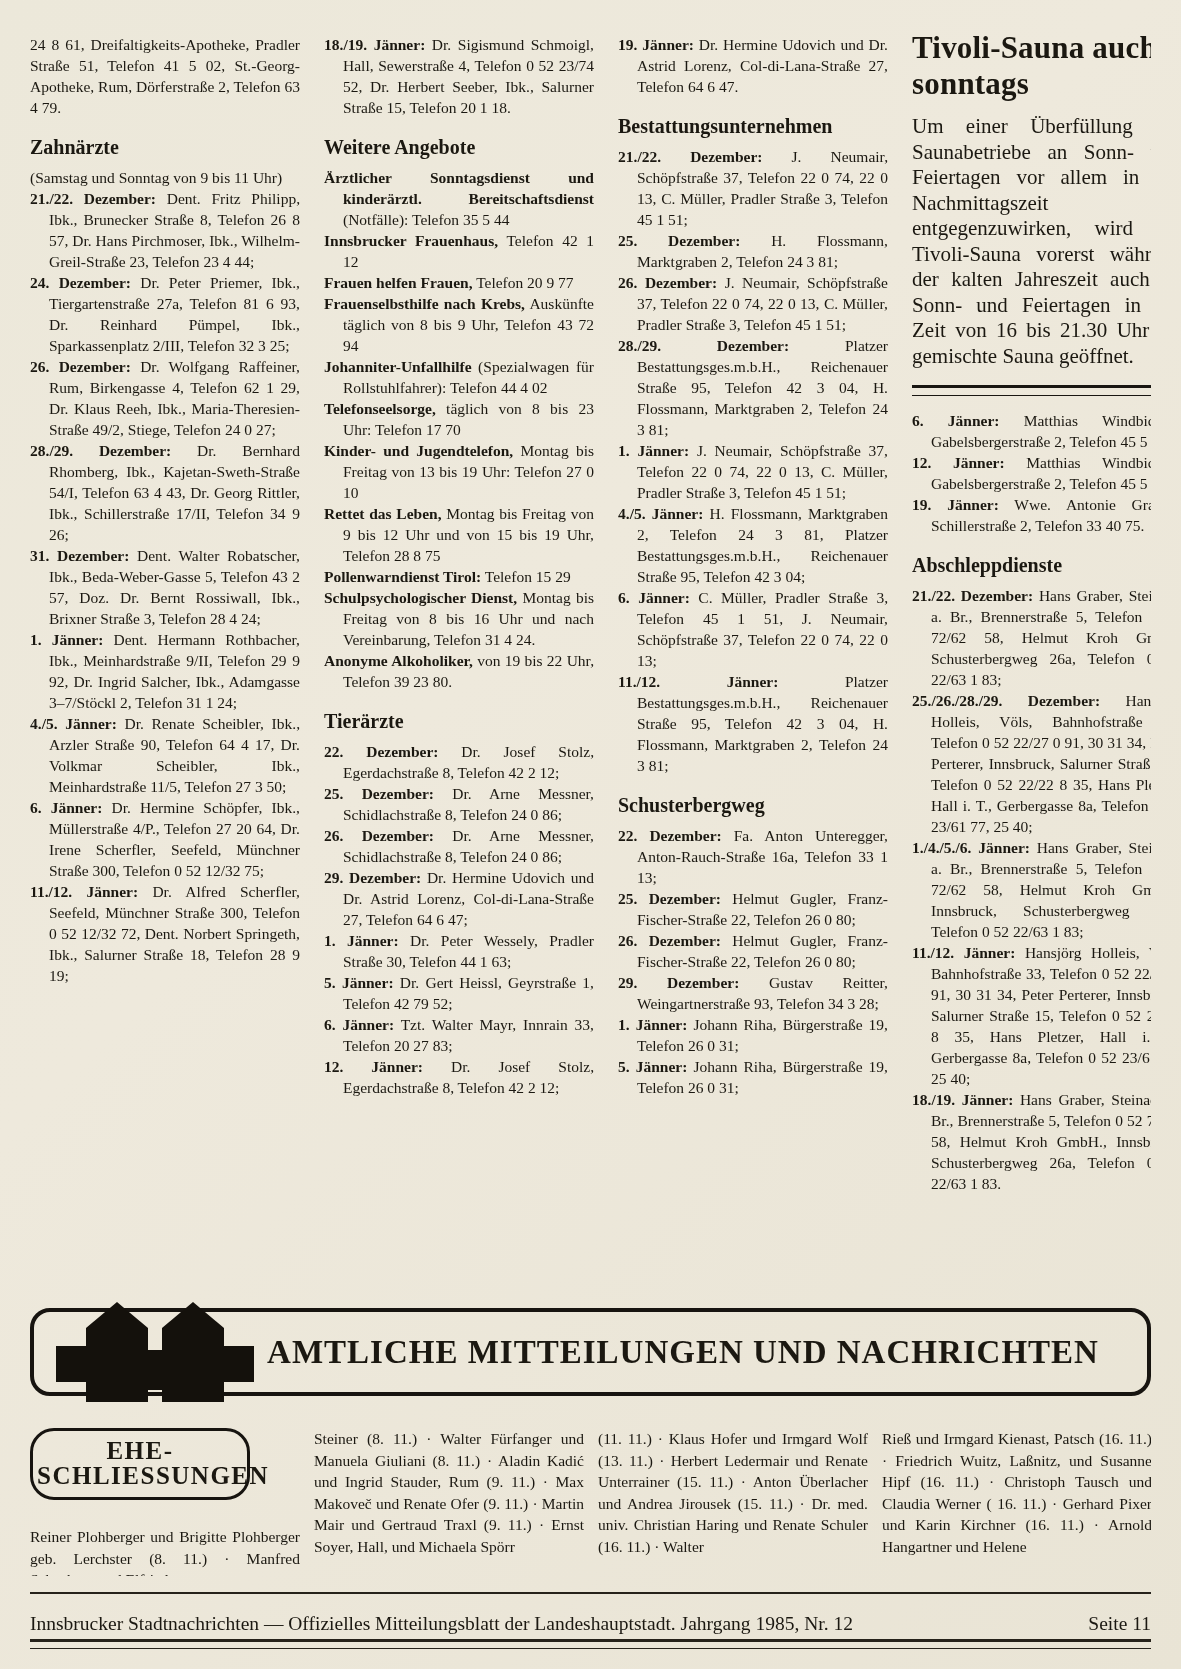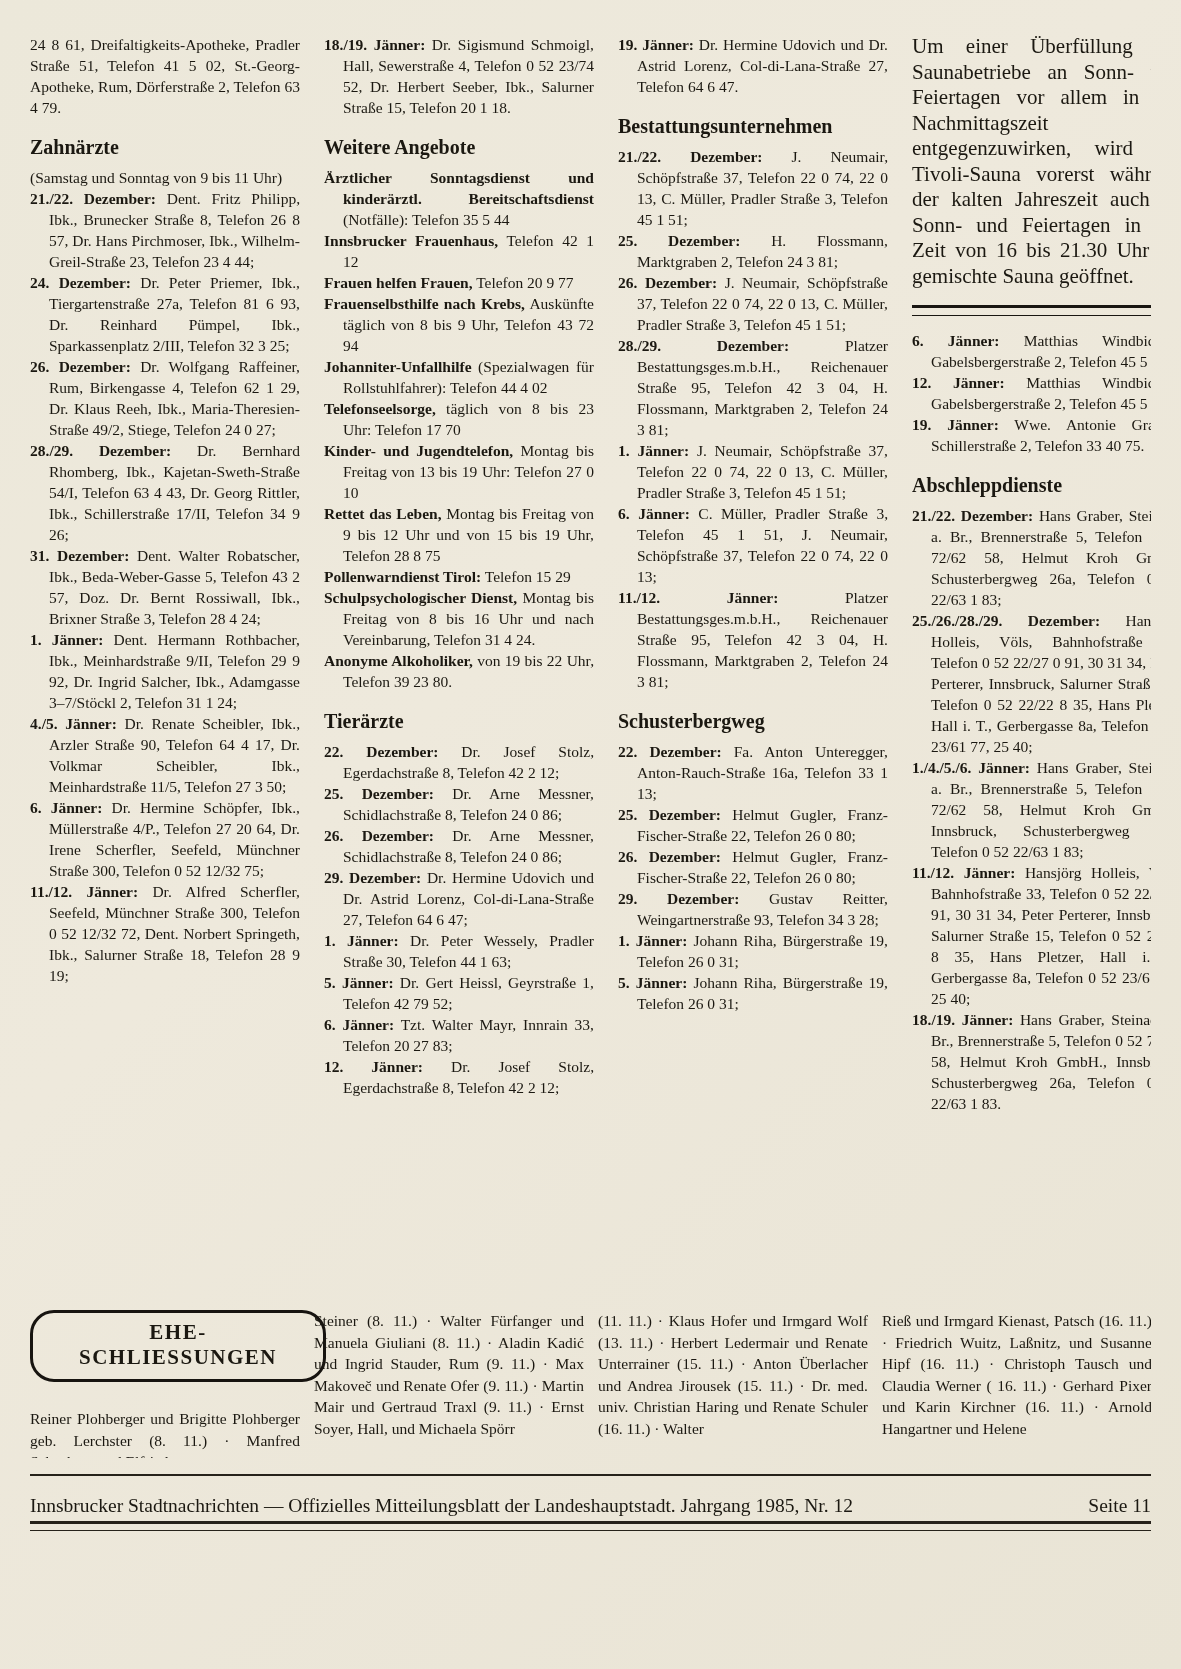--- a/index.html
+++ b/index.html
@@ -59,24 +59,24 @@
     position:absolute;left:215px;right:30px;top:0;bottom:0;
     display:flex;align-items:center;justify-content:center;
     font-size:33px;font-weight:bold;letter-spacing:1px;
     white-space:nowrap;
   }
   
   .marriages{display:flex;gap:14px;margin-top:32px;height:148px;overflow:hidden;}
   .marr-col{width:270px;flex:0 0 270px;}
   .marr-box{
     border:3.5px solid #171410;border-radius:24px;
-    width:296px;box-sizing:border-box;
+    width:220px;box-sizing:border-box;
     padding:7px 4px 9px 4px;margin:0 0 26px 0;
     text-align:center;font-weight:bold;
-    font-size:21px;line-height:25px;letter-spacing:1.5px;
+    font-size:25px;line-height:25px;letter-spacing:1.5px;
   }
   .marr-text{font-size:15.5px;line-height:21.5px;text-align:justify;margin:0;hyphens:auto;}
   .marr-col.offset .marr-text{margin-top:0;}
   
   .footer{margin-top:16px;}
   .footer-top-rule{border-top:2px solid #26221a;}
   .footer-row{
     display:flex;justify-content:space-between;align-items:baseline;
     font-size:19.5px;line-height:26px;padding:17px 0 2px 0;
   }
@@ -127,45 +127,61 @@
         <p class="entry"><strong class="entry-lead">12. Jänner:</strong> Dr. Josef Stolz, Egerdachstraße 8, Telefon 42 2 12;</p>
       </div>
     <div class="col">
         <p class="entry"><strong class="entry-lead">19. Jänner:</strong> Dr. Hermine Udovich und Dr. Astrid Lorenz, Col-di-Lana-Straße 27, Telefon 64 6 47.</p>
         <h2 class="sec-heading">Bestattungsunternehmen</h2>
         <p class="entry"><strong class="entry-lead">21./22. Dezember:</strong> J. Neumair, Schöpfstraße 37, Telefon 22 0 74, 22 0 13, C. Müller, Pradler Straße 3, Telefon 45 1 51;</p>
         <p class="entry"><strong class="entry-lead">25. Dezember:</strong> H. Flossmann, Marktgraben 2, Telefon 24 3 81;</p>
         <p class="entry"><strong class="entry-lead">26. Dezember:</strong> J. Neumair, Schöpfstraße 37, Telefon 22 0 74, 22 0 13, C. Müller, Pradler Straße 3, Telefon 45 1 51;</p>
         <p class="entry"><strong class="entry-lead">28./29. Dezember:</strong> Platzer Bestattungsges.m.b.H., Reichenauer Straße 95, Telefon 42 3 04, H. Flossmann, Marktgraben 2, Telefon 24 3 81;</p>
         <p class="entry"><strong class="entry-lead">1. Jänner:</strong> J. Neumair, Schöpfstraße 37, Telefon 22 0 74, 22 0 13, C. Müller, Pradler Straße 3, Telefon 45 1 51;</p>
+        <p class="entry"><strong class="entry-lead">4./5. Jänner:</strong> H. Flossmann, Marktgraben 2, Telefon 24 3 81, Platzer Bestattungsges.m.b.H., Reichenauer Straße 95, Telefon 42 3 04;</p>
         <p class="entry"><strong class="entry-lead">6. Jänner:</strong> C. Müller, Pradler Straße 3, Telefon 45 1 51, J. Neumair, Schöpfstraße 37, Telefon 22 0 74, 22 0 13;</p>
         <p class="entry"><strong class="entry-lead">11./12. Jänner:</strong> Platzer Bestattungsges.m.b.H., Reichenauer Straße 95, Telefon 42 3 04, H. Flossmann, Marktgraben 2, Telefon 24 3 81;</p>
         <h2 class="sec-heading">Schusterbergweg</h2>
         <p class="entry"><strong class="entry-lead">22. Dezember:</strong> Fa. Anton Unteregger, Anton-Rauch-Straße 16a, Telefon 33 1 13;</p>
         <p class="entry"><strong class="entry-lead">25. Dezember:</strong> Helmut Gugler, Franz-Fischer-Straße 22, Telefon 26 0 80;</p>
         <p class="entry"><strong class="entry-lead">26. Dezember:</strong> Helmut Gugler, Franz-Fischer-Straße 22, Telefon 26 0 80;</p>
         <p class="entry"><strong class="entry-lead">29. Dezember:</strong> Gustav Reitter, Weingartnerstraße 93, Telefon 34 3 28;</p>
         <p class="entry"><strong class="entry-lead">1. Jänner:</strong> Johann Riha, Bürgerstraße 19, Telefon 26 0 31;</p>
         <p class="entry"><strong class="entry-lead">5. Jänner:</strong> Johann Riha, Bürgerstraße 19, Telefon 26 0 31;</p>
       </div>
     <div class="col">
+        <h1 class="headline">Tivoli-Sauna auch sonntags</h1>
         <p class="article-body">Um einer Überfüllung der Saunabetriebe an Sonn- und Feiertagen vor allem in der Nachmittagszeit entgegenzuwirken, wird die Tivoli-Sauna vorerst während der kalten Jahreszeit auch an Sonn- und Feiertagen in der Zeit von 16 bis 21.30 Uhr als gemischte Sauna geöffnet.</p>
         <div class="double-rule"></div>
         <p class="entry"><strong class="entry-lead">6. Jänner:</strong> Matthias Windbichler, Gabelsbergerstraße 2, Telefon 45 5 53;</p>
         <p class="entry"><strong class="entry-lead">12. Jänner:</strong> Matthias Windbichler, Gabelsbergerstraße 2, Telefon 45 5 53;</p>
         <p class="entry"><strong class="entry-lead">19. Jänner:</strong> Wwe. Antonie Graupp, Schillerstraße 2, Telefon 33 40 75.</p>
         <h2 class="sec-heading">Abschleppdienste</h2>
         <p class="entry"><strong class="entry-lead">21./22. Dezember:</strong> Hans Graber, Steinach a. Br., Brennerstraße 5, Telefon 0 52 72/62 58, Helmut Kroh GmbH, Schusterbergweg 26a, Telefon 0 52 22/63 1 83;</p>
         <p class="entry"><strong class="entry-lead">25./26./28./29. Dezember:</strong> Hansjörg Holleis, Völs, Bahnhofstraße 33, Telefon 0 52 22/27 0 91, 30 31 34, Peter Perterer, Innsbruck, Salurner Straße 15, Telefon 0 52 22/22 8 35, Hans Pletzer, Hall i. T., Gerbergasse 8a, Telefon 0 52 23/61 77, 25 40;</p>
         <p class="entry"><strong class="entry-lead">1./4./5./6. Jänner:</strong> Hans Graber, Steinach a. Br., Brennerstraße 5, Telefon 0 52 72/62 58, Helmut Kroh GmbH., Innsbruck, Schusterbergweg 26a, Telefon 0 52 22/63 1 83;</p>
         <p class="entry"><strong class="entry-lead">11./12. Jänner:</strong> Hansjörg Holleis, Völs, Bahnhofstraße 33, Telefon 0 52 22/27 0 91, 30 31 34, Peter Perterer, Innsbruck, Salurner Straße 15, Telefon 0 52 22/22 8 35, Hans Pletzer, Hall i. T., Gerbergasse 8a, Telefon 0 52 23/61 77, 25 40;</p>
         <p class="entry"><strong class="entry-lead">18./19. Jänner:</strong> Hans Graber, Steinach a. Br., Brennerstraße 5, Telefon 0 52 72/62 58, Helmut Kroh GmbH., Innsbruck, Schusterbergweg 26a, Telefon 0 52 22/63 1 83.</p>
       </div>
   </div>
 
+  <div class="banner">
+    <svg class="banner-icon" viewBox="0 0 205 104" preserveAspectRatio="xMidYMid meet" aria-hidden="true">
+      <g fill="#14110c">
+        <polygon points="36,104 36,30 67,4 98,30 98,104"></polygon>
+        <polygon points="112,104 112,30 143,4 174,30 174,104"></polygon>
+        <rect x="6" y="48" width="36" height="36"></rect>
+        <rect x="168" y="48" width="36" height="36"></rect>
+        <rect x="86" y="52" width="38" height="40"></rect>
+        <rect x="48" y="88" width="26" height="16"></rect>
+        <rect x="136" y="88" width="26" height="16"></rect>
+      </g>
+    </svg>
+    <div class="banner-title">AMTLICHE MITTEILUNGEN UND NACHRICHTEN</div>
+  </div>
 
   <div class="marriages">
     <div class="marr-col">
       <div class="marr-box" style="white-space:pre-line;">EHE-
 SCHLIESSUNGEN</div>
       <p class="marr-text">Reiner Plohberger und Brigitte Plohberger geb. Lerchster (8. 11.) · Manfred Schachner und Elfriede</p>
     </div>
     <div class="marr-col offset">
       <p class="marr-text">Steiner (8. 11.) · Walter Fürfanger und Manuela Giuliani (8. 11.) · Aladin Kadić und Ingrid Stauder, Rum (9. 11.) · Max Makoveč und Renate Ofer (9. 11.) · Martin Mair und Gertraud Traxl (9. 11.) · Ernst Soyer, Hall, und Michaela Spörr</p>
     </div>

